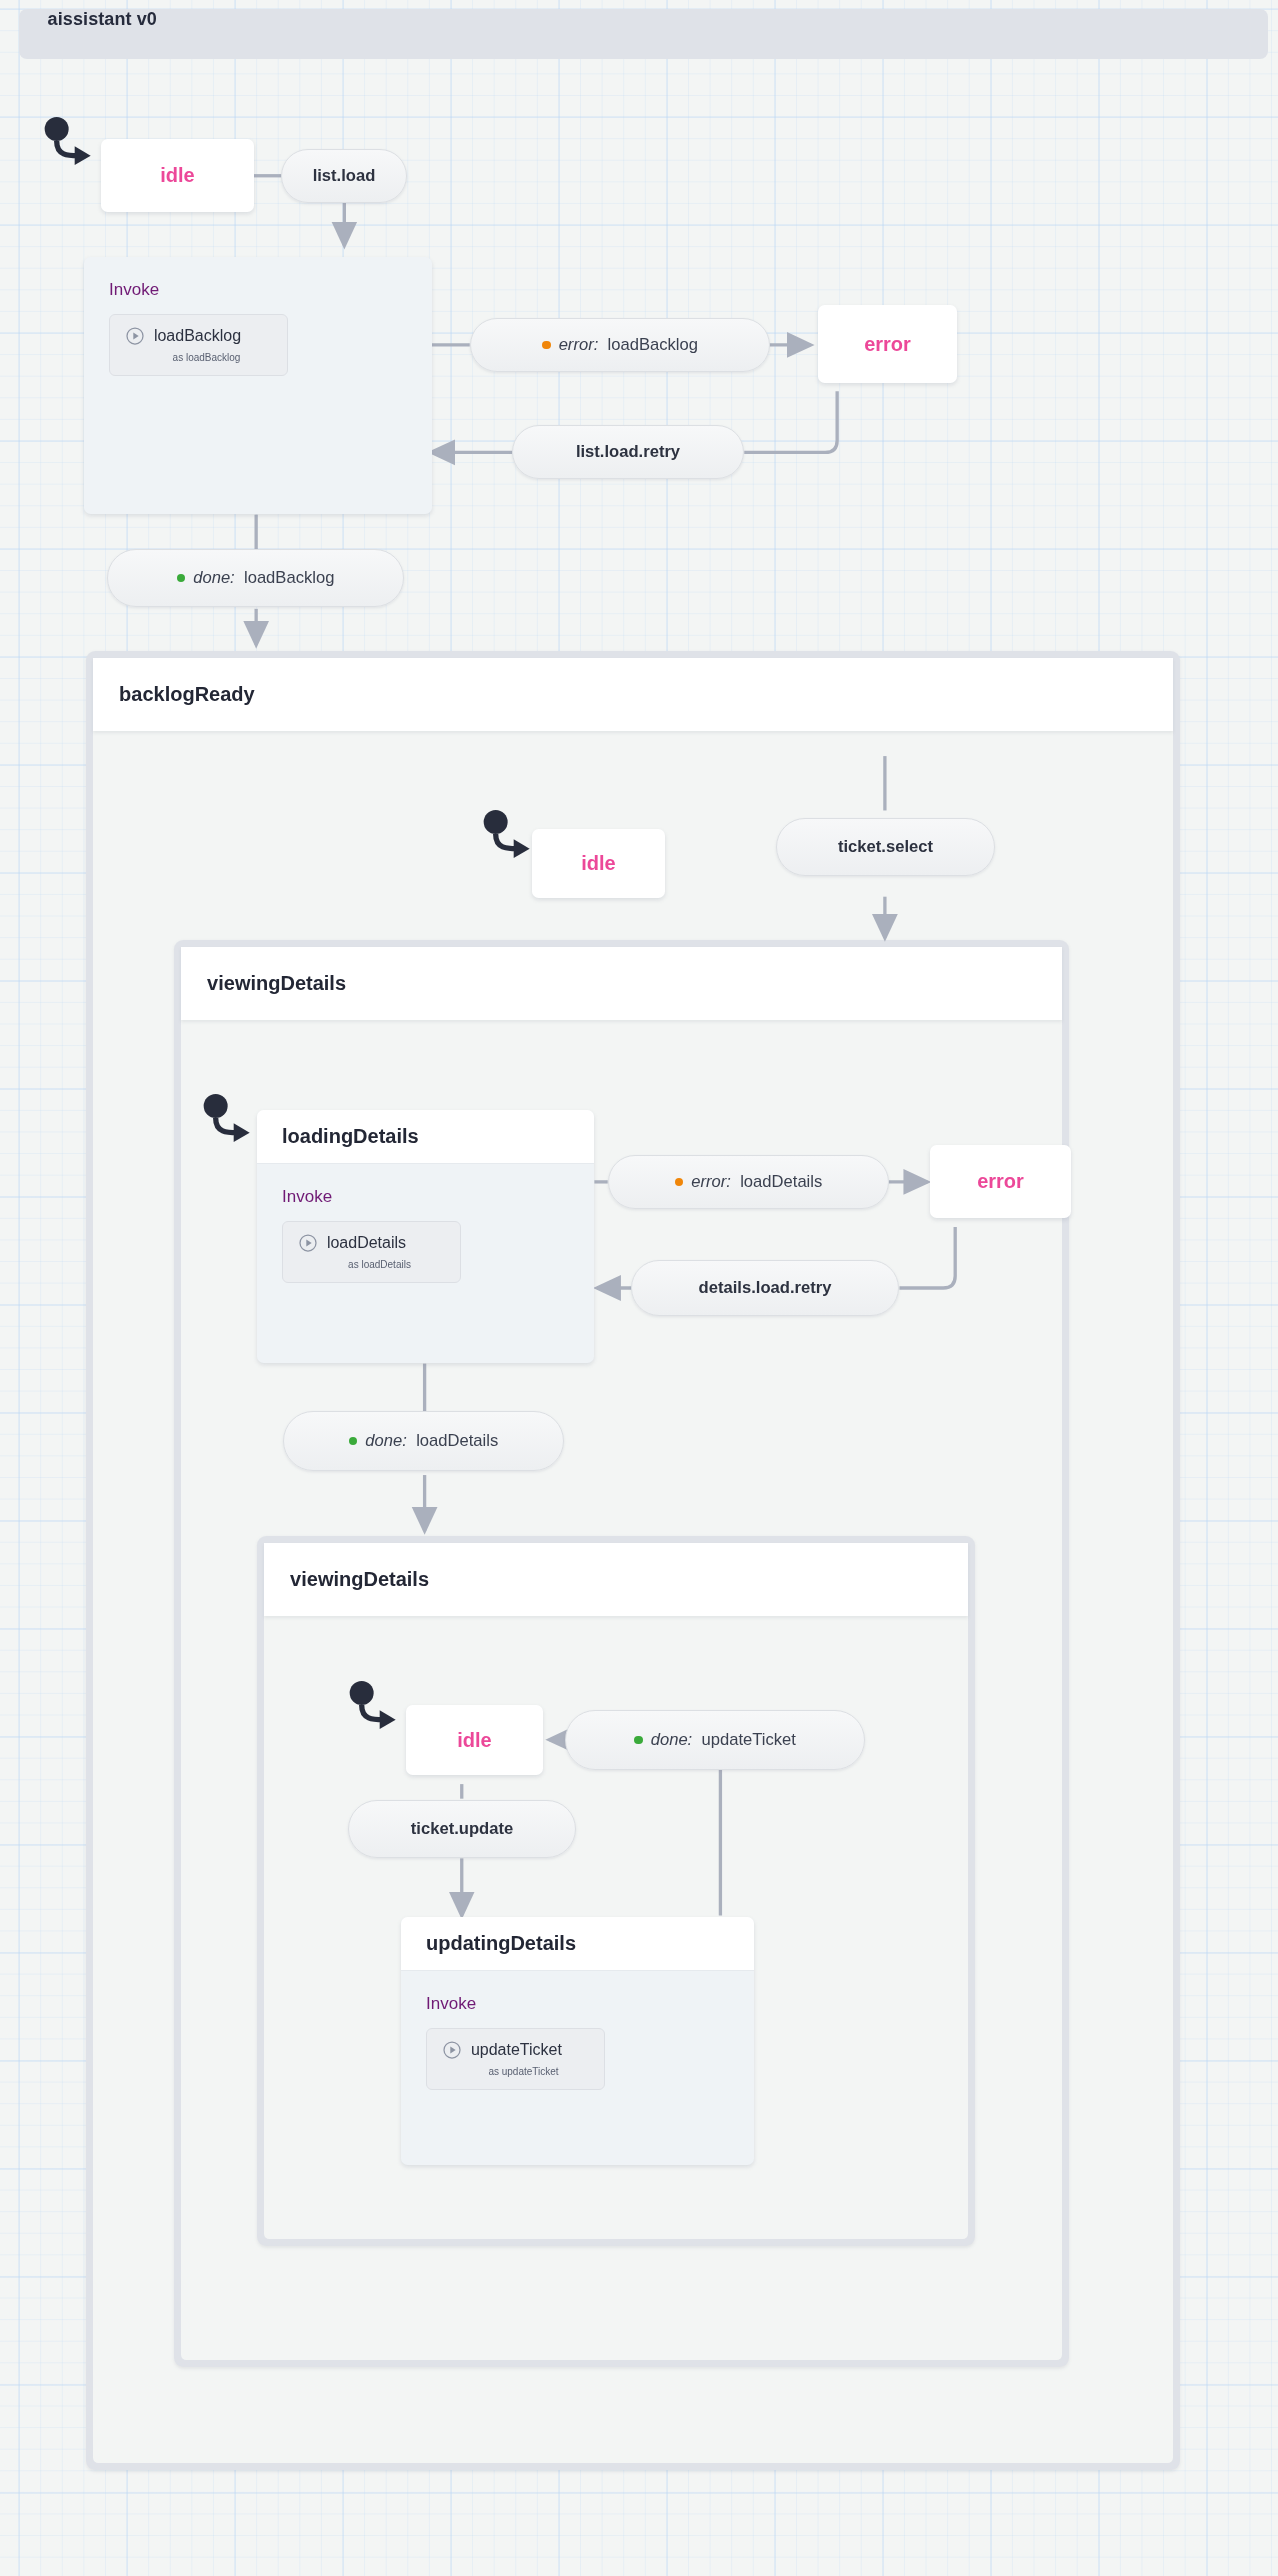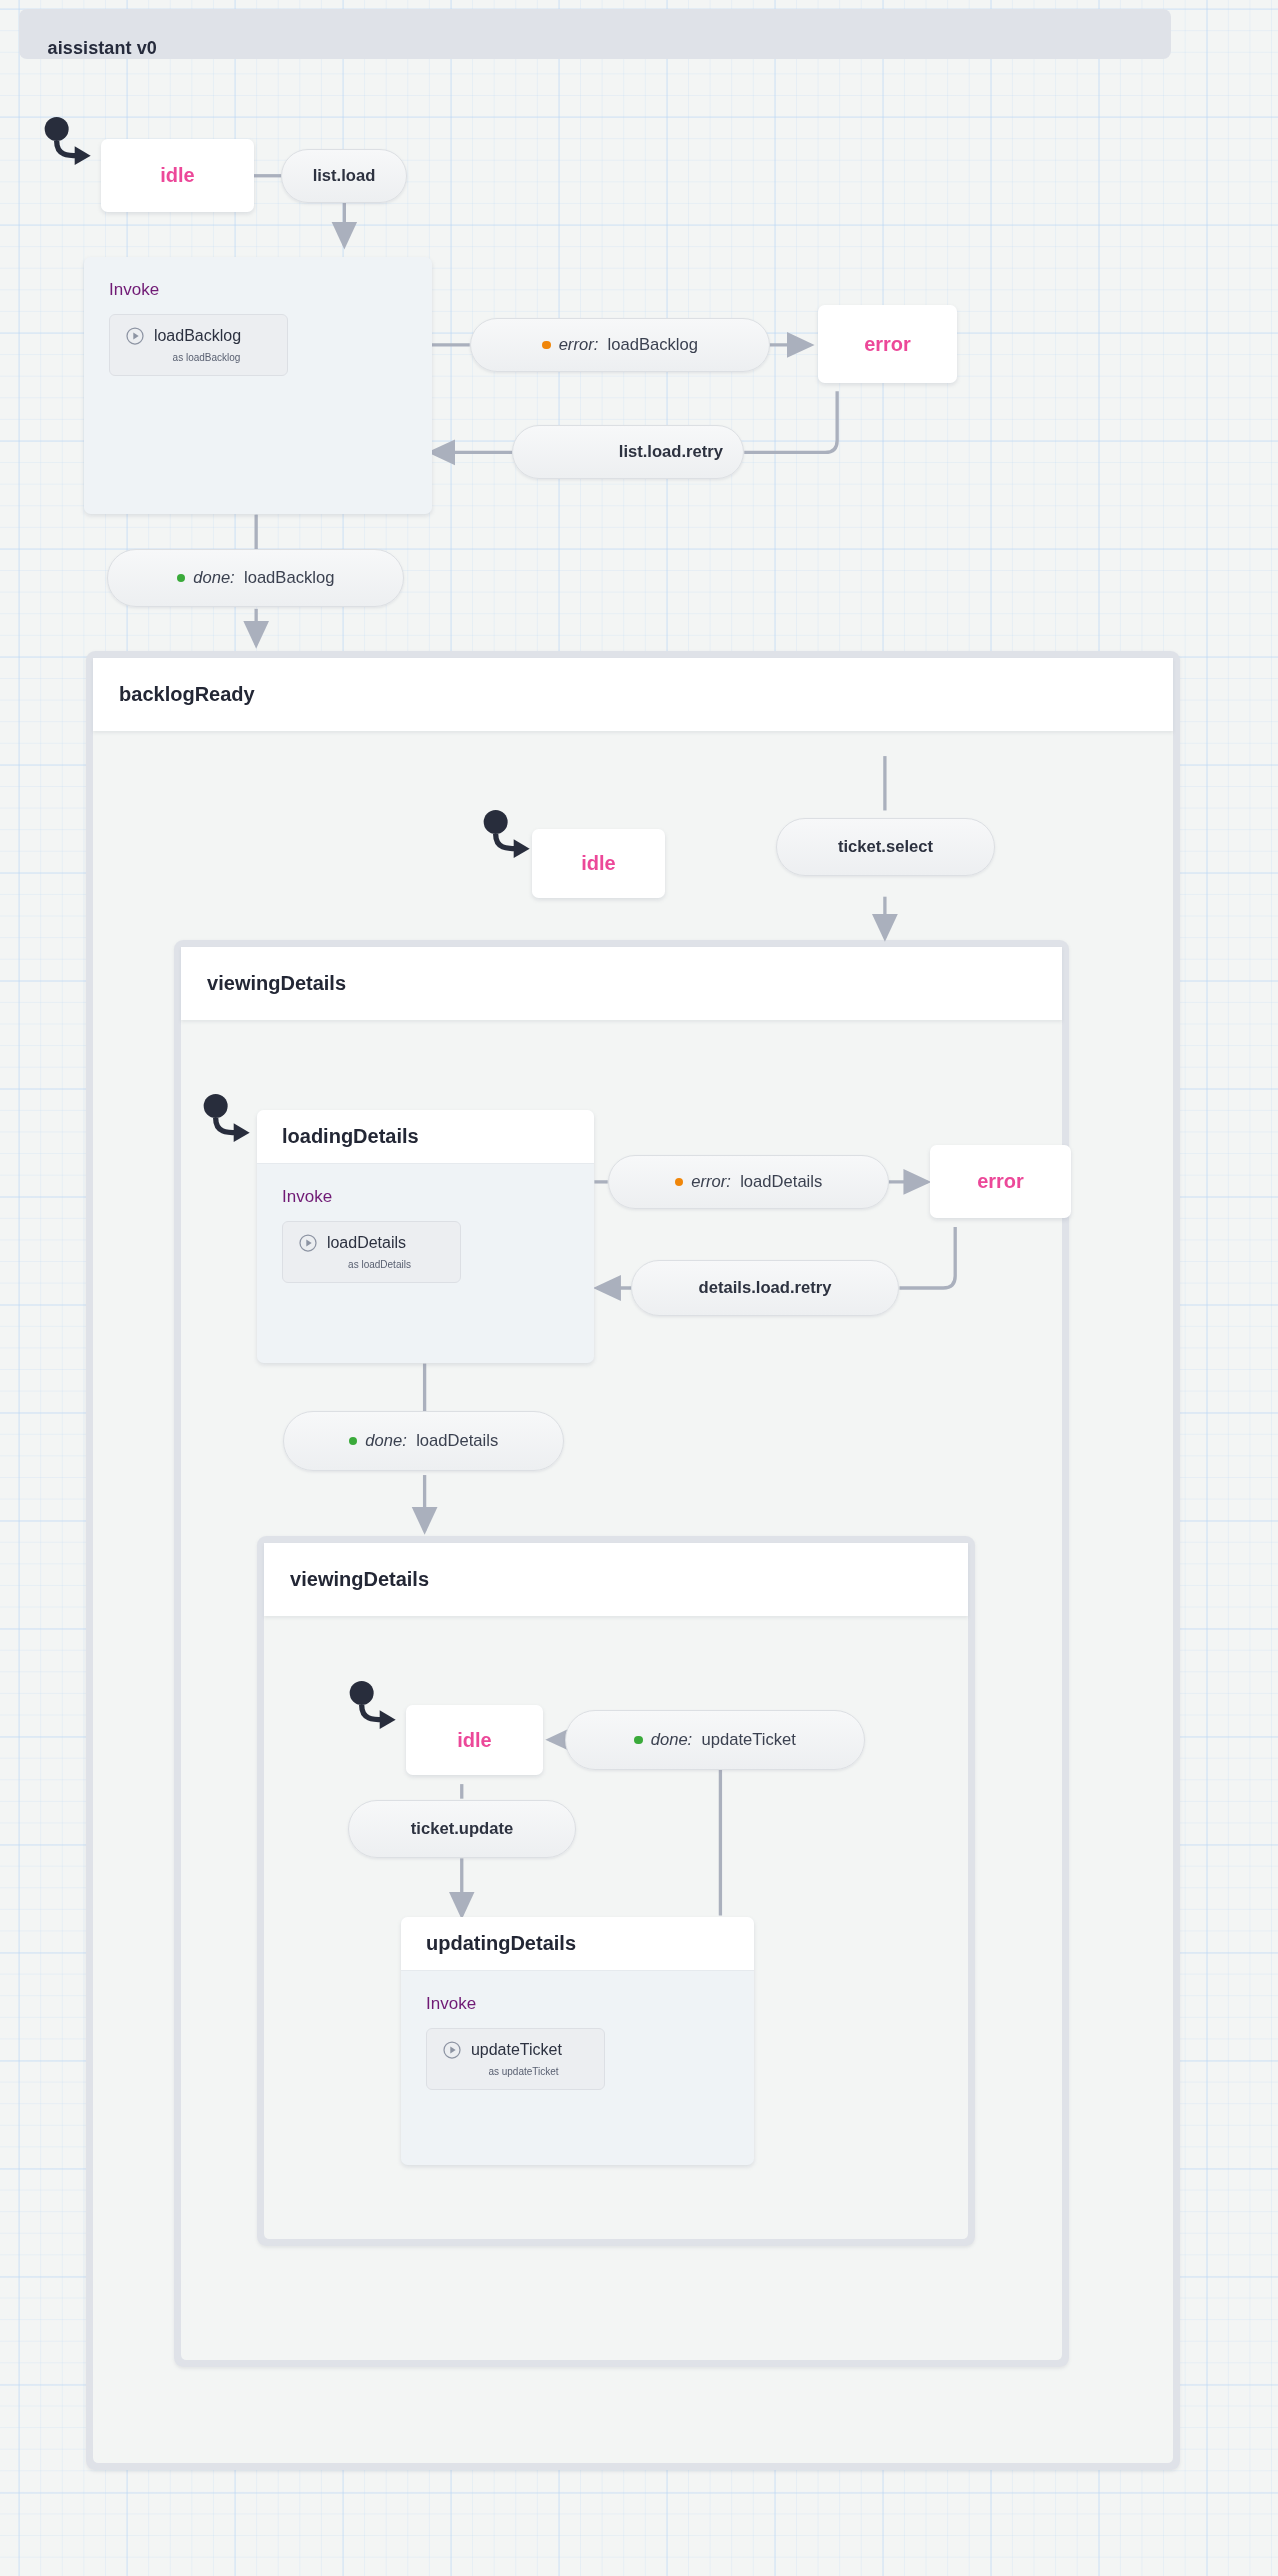--- a/index.html
+++ b/index.html
@@ -22,26 +22,26 @@
     overflow: hidden;
     font-family: "Liberation Sans", sans-serif;
     -webkit-font-smoothing: antialiased;
   }
 
   
   .machine-header {
     position: absolute;
     left: 18.6px;
     top: 8.6px;
-    width: 1152px;
+    width: 1249px;
     height: 50px;
     background: #dfe2e8;
     border-radius: 8px;
     display: flex;
-    align-items: flex-end;
+    align-items: flex-start;
     box-sizing: border-box;
     padding-left: 29px;
   }
   .machine-title {
     font-size: 18px;
     font-weight: 700;
     color: #262b3c;
     letter-spacing: 0.1px;
   }
 
@@ -303,21 +303,21 @@
 
   <div class="pill" style="left:470px; top:318px; width:300px; height:54px;">
     <span class="dot dot-error"></span>
     <span class="pill-text"><em class="kind">error:</em>&nbsp;&nbsp;<span class="kind-val">loadBacklog</span></span>
   </div>
 
   <div class="atomic" style="left:818px; top:305px; width:139px; height:78px;">
     <span>error</span>
   </div>
 
-  <div class="pill" style="left:512px; top:425px; width:232px; height:54px;justify-content:flex-end;">
+  <div class="pill" style="left:512px; top:425px; width:232px; height:54px;">
     <span class="pill-text">list.load.retry</span>
   </div>
 
   <div class="pill" style="left:107px; top:549px; width:297px; height:58px;">
     <span class="dot dot-done"></span>
     <span class="pill-text"><em class="kind">done:</em>&nbsp;&nbsp;<span class="kind-val">loadBacklog</span></span>
   </div>
 
   <div class="compound" style="left:86px; top:651px; width:1094px; height:1819px;">
     <div class="compound-inner"></div>

